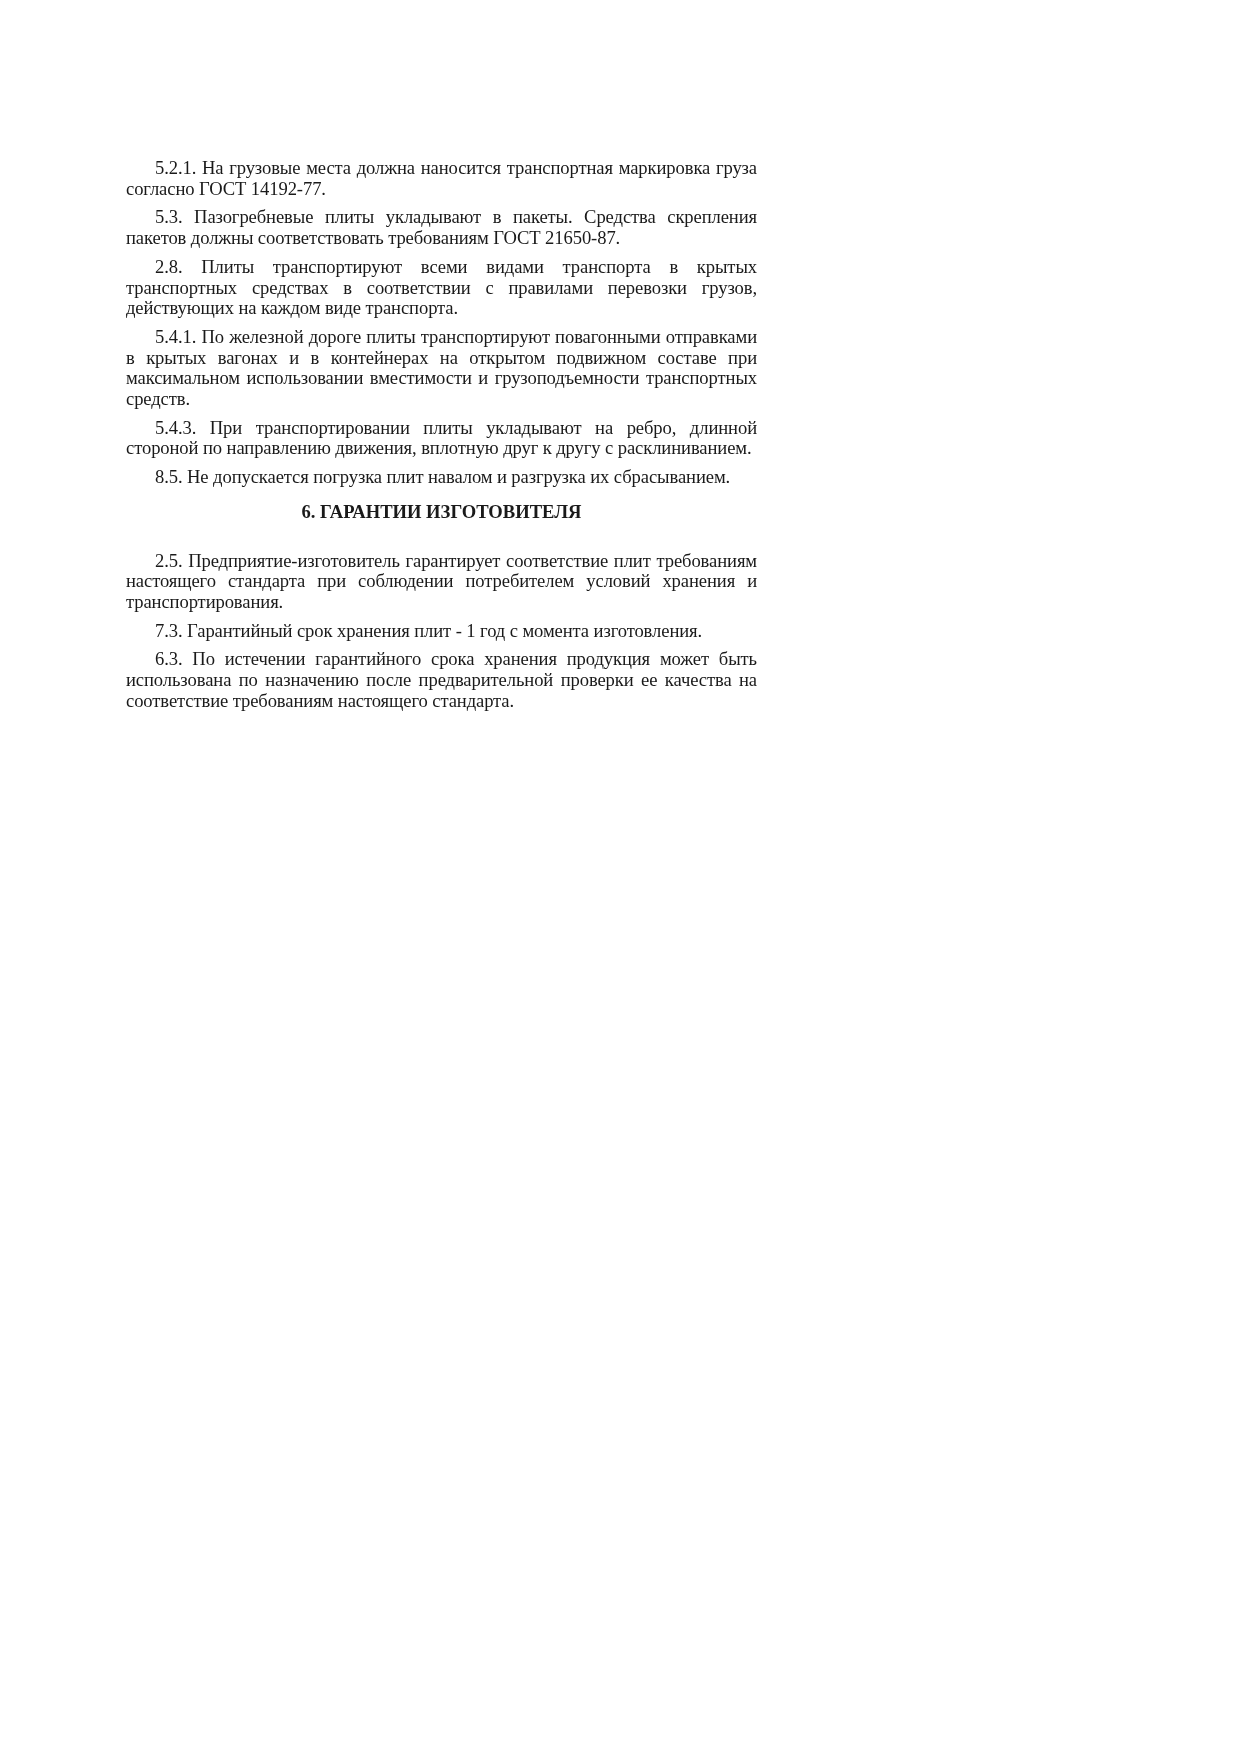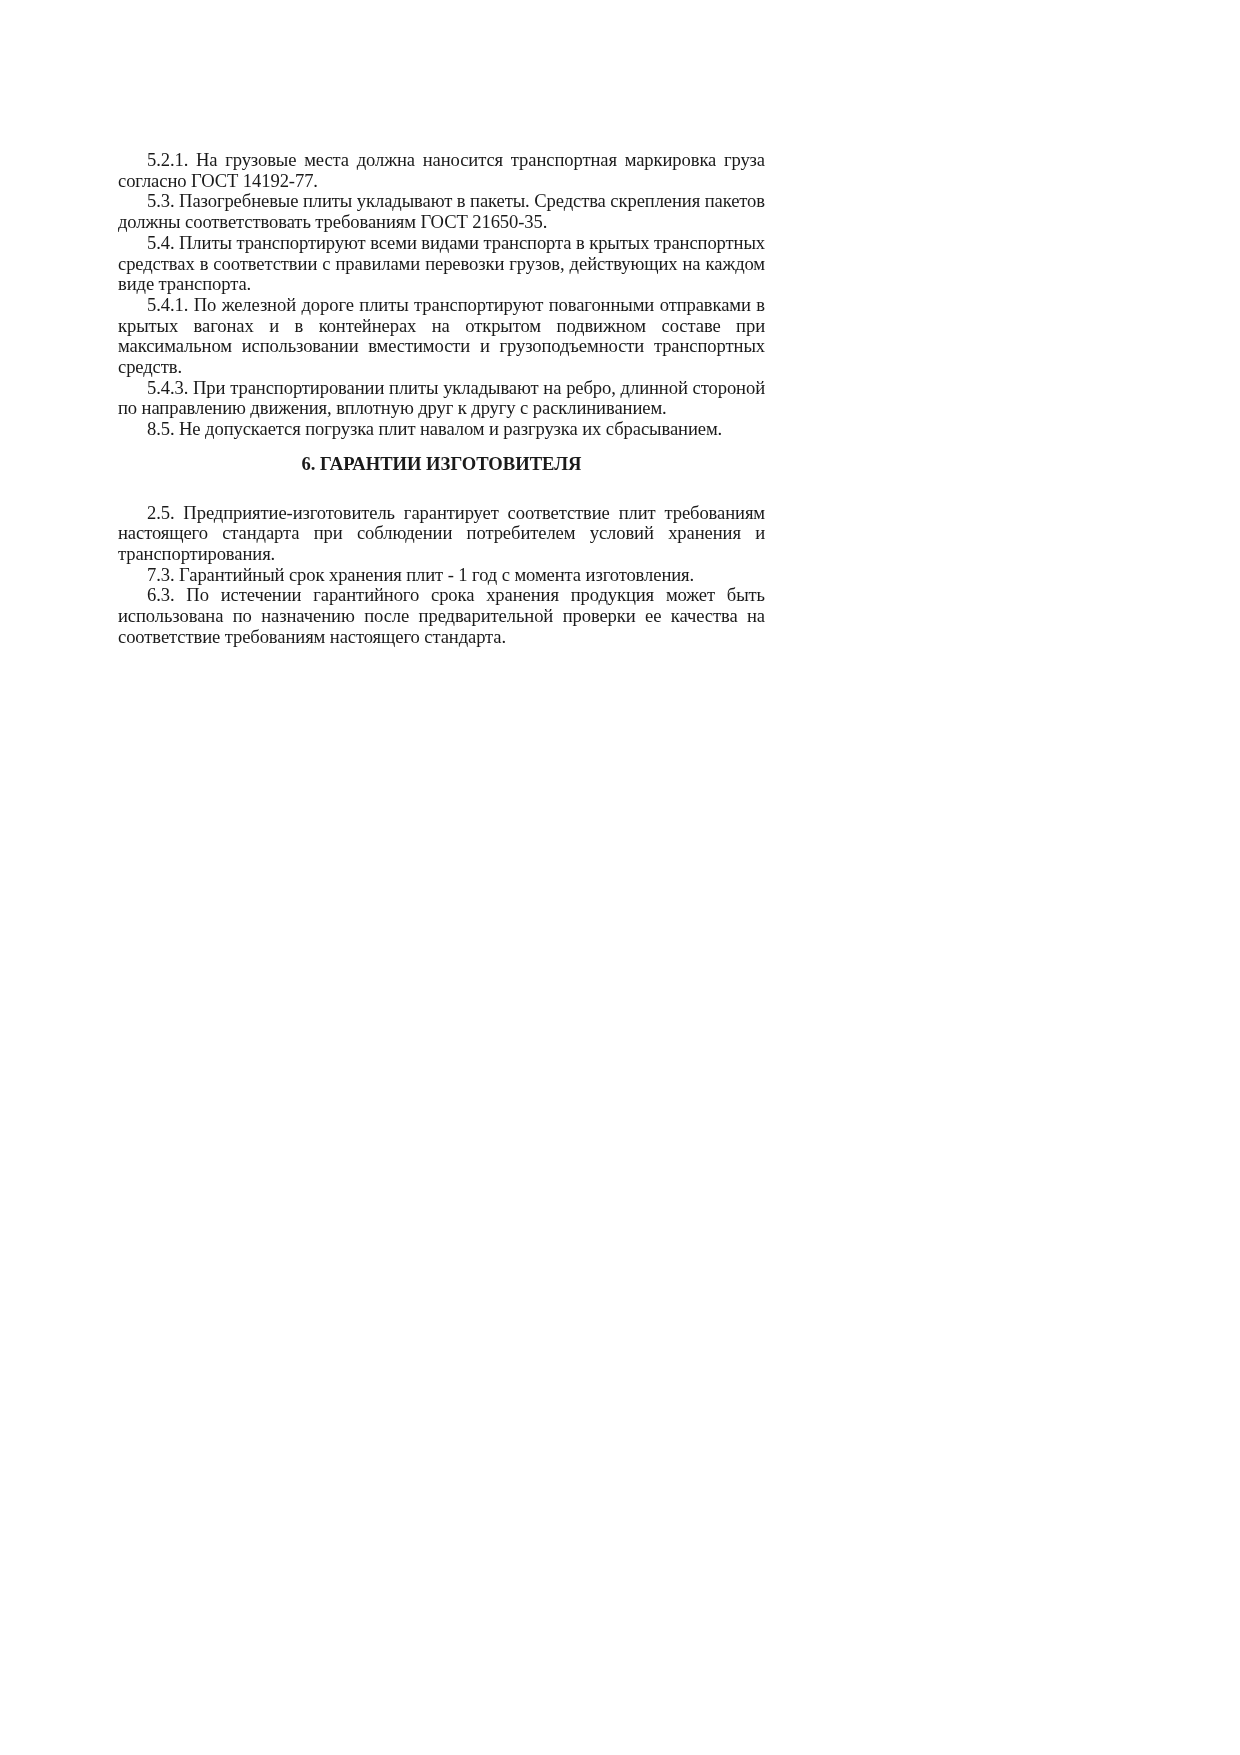--- a/index.html
+++ b/index.html
@@ -19,39 +19,39 @@
       position: absolute;
       left: 118px;
       top: 150px;
       width: 647px;
     }
     .para {
       font-size: 18.6px;
       line-height: 20.7px;
       text-align: justify;
       text-indent: 29px;
-      margin: 0;
+      margin: 8px;
       letter-spacing: -0.1px;
     }
     .heading {
       font-size: 18.6px;
       line-height: 20.7px;
       font-weight: bold;
       text-align: center;
       margin: 14px 0 28px 0;
     }
   </style>
 </head>
 <body>
 
 <div class="page">
   <div>
     <p class="para">5.2.1. На грузовые места должна наносится транспортная маркировка груза согласно ГОСТ 14192-77.</p>
-    <p class="para">5.3. Пазогребневые плиты укладывают в пакеты. Средства скрепления пакетов должны соответствовать требованиям ГОСТ 21650-35.</p>
-    <p class="para">5.4. Плиты транспортируют всеми видами транспорта в крытых транспортных средствах в соответствии с правилами перевозки грузов, действующих на каждом виде транспорта.</p>
+    <p class="para">5.3. Пазогребневые плиты укладывают в пакеты. Средства скрепления пакетов должны соответствовать требованиям ГОСТ 21650-87.</p>
+    <p class="para">2.8. Плиты транспортируют всеми видами транспорта в крытых транспортных средствах в соответствии с правилами перевозки грузов, действующих на каждом виде транспорта.</p>
     <p class="para">5.4.1. По железной дороге плиты транспортируют повагонными отправками в крытых вагонах и в контейнерах на открытом подвижном составе при максимальном использовании вместимости и грузоподъемности транспортных средств.</p>
     <p class="para">5.4.3. При транспортировании плиты укладывают на ребро, длинной стороной по направлению движения, вплотную друг к другу с расклиниванием.</p>
     <p class="para">8.5. Не допускается погрузка плит навалом и разгрузка их сбрасыванием.</p>
   </div>
 
   <div class="heading">6. ГАРАНТИИ ИЗГОТОВИТЕЛЯ</div>
 
   <div>
     <p class="para">2.5. Предприятие-изготовитель гарантирует соответствие плит требованиям настоящего стандарта при соблюдении потребителем условий хранения и транспортирования.</p>
     <p class="para">7.3. Гарантийный срок хранения плит - 1 год с момента изготовления.</p>

